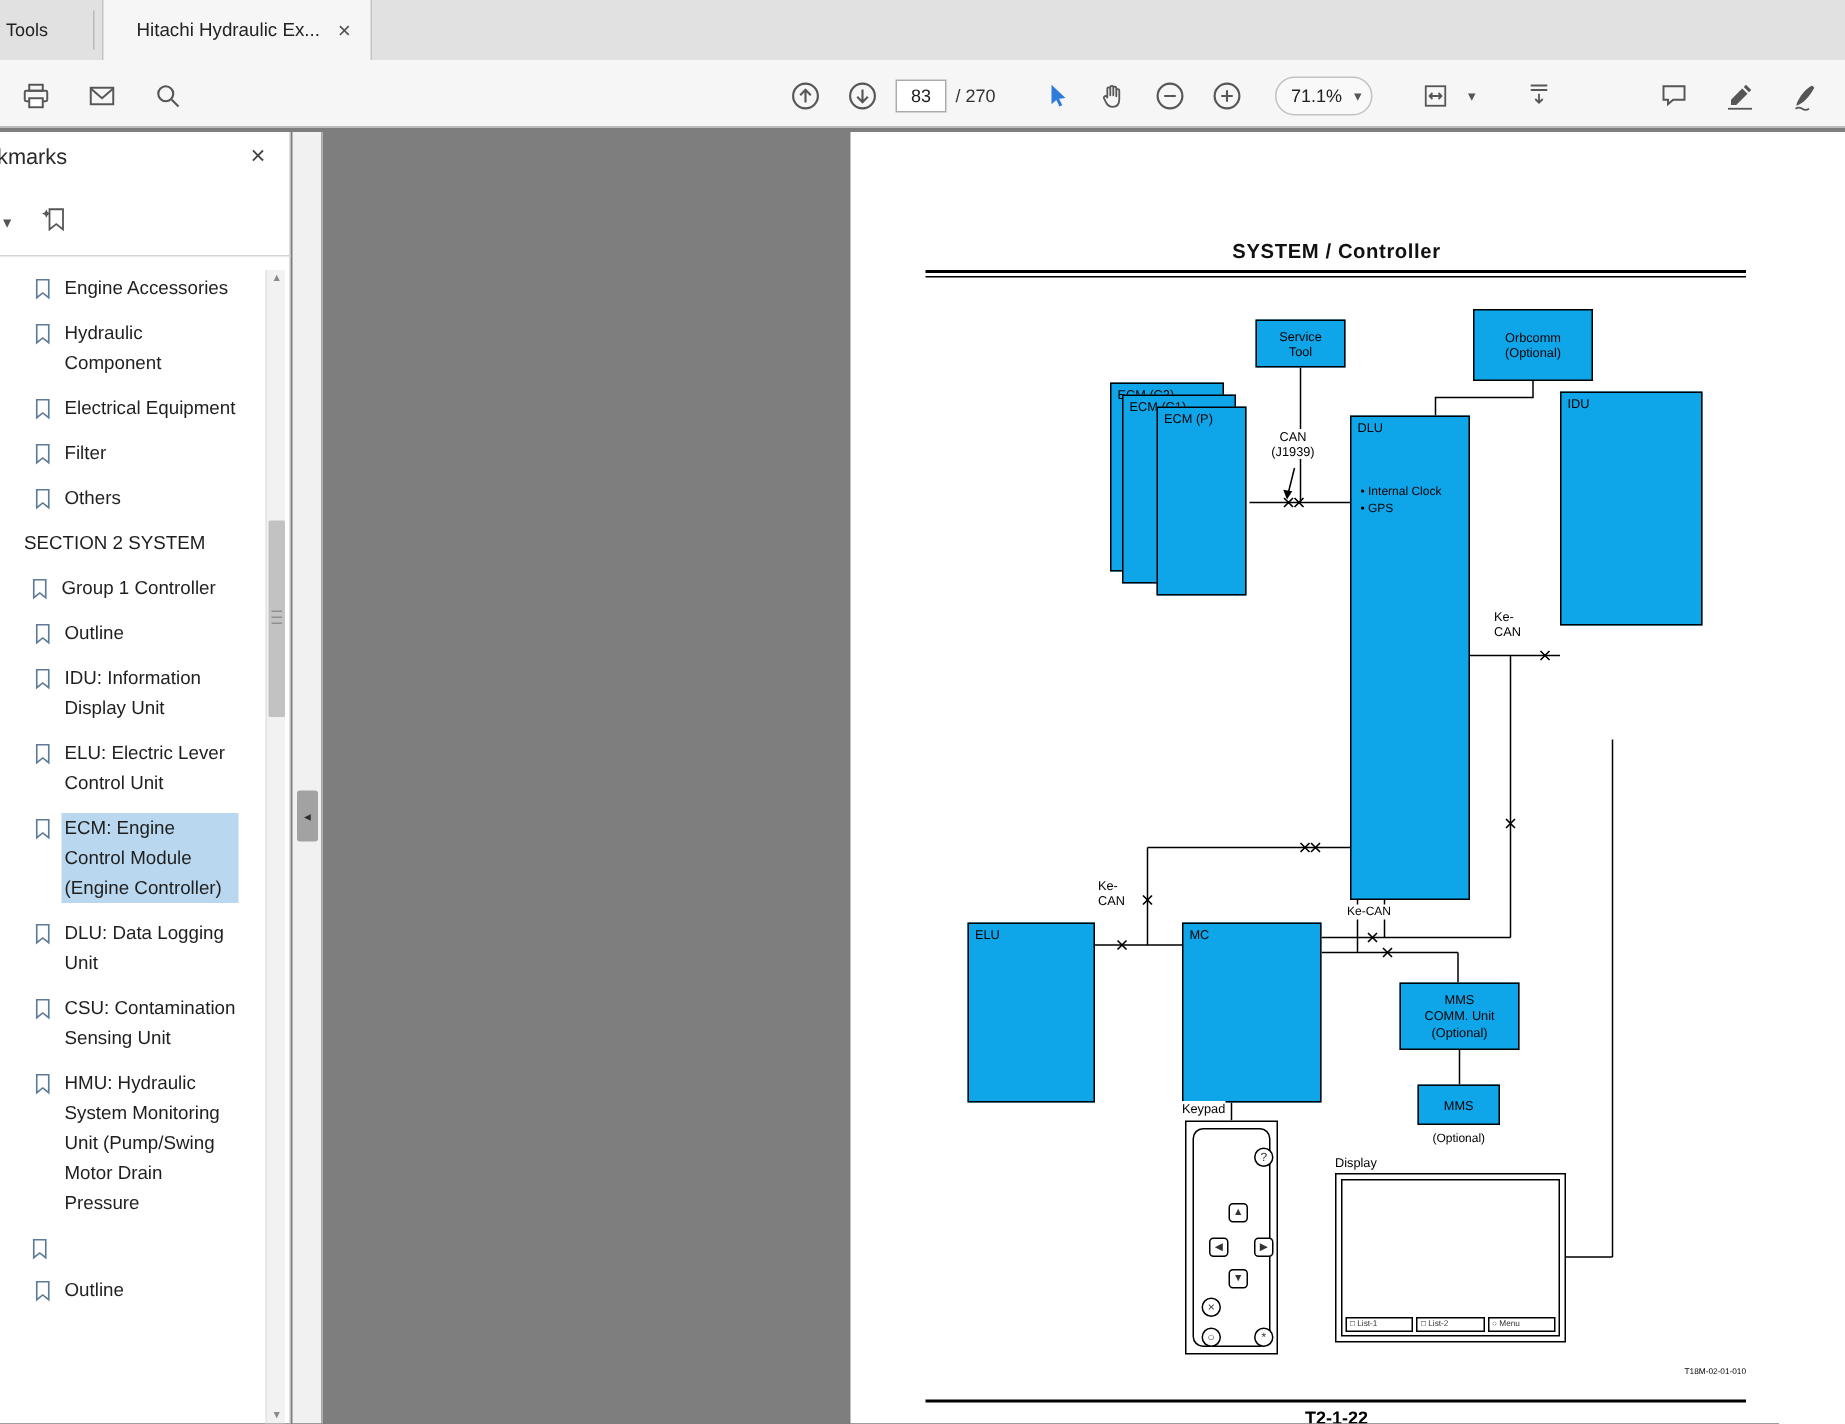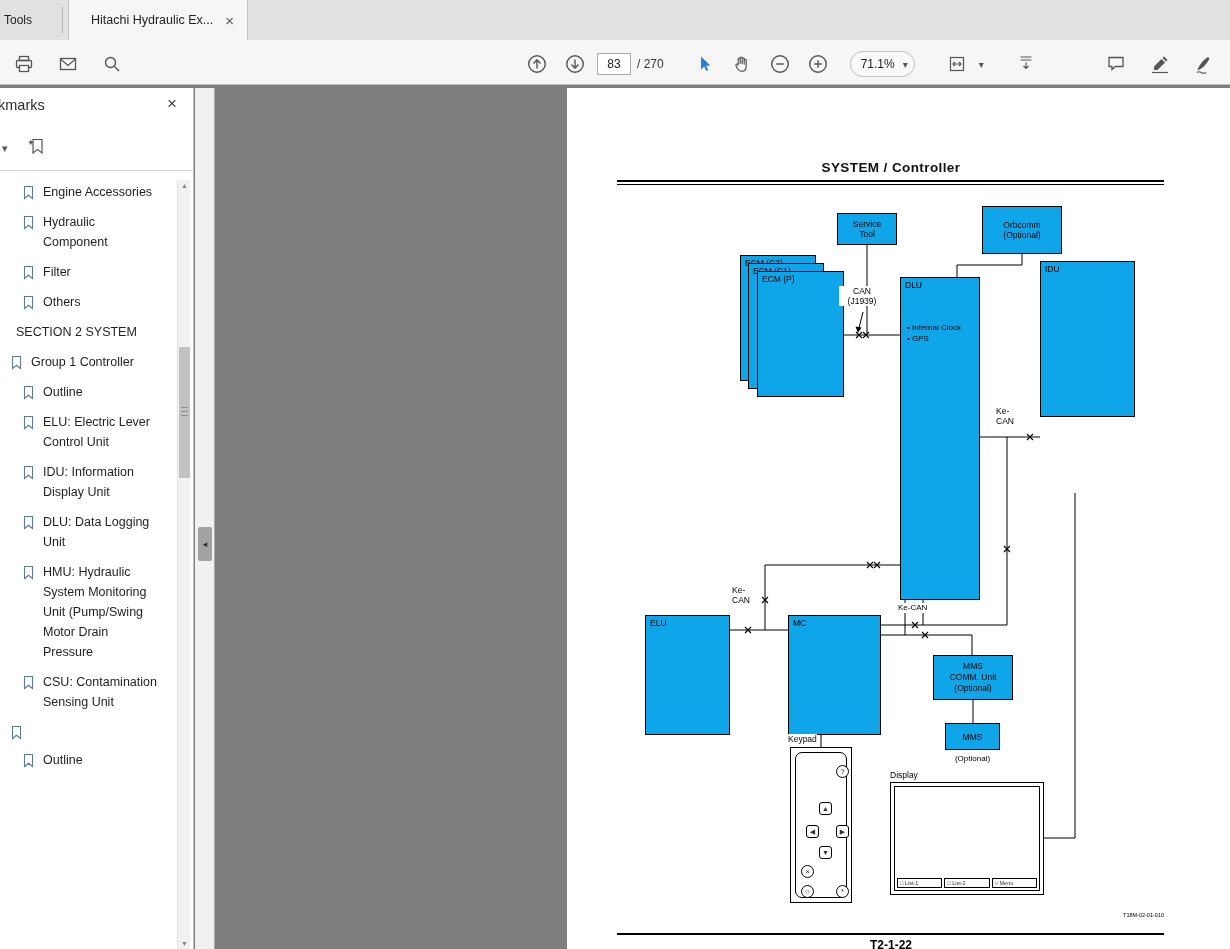--- a/index.html
+++ b/index.html
@@ -31,21 +31,21 @@
   .sidebar{position:absolute;left:0;top:88px;width:194px;height:861px;background:#fff;border-right:1px solid #bdbdbd}
   .sb-head{position:absolute;left:0;top:6px;width:100%;height:26px}
   .sb-title{position:absolute;left:-2px;top:3px;font-size:14.5px;color:#2b2b2b}
   .sb-close{position:absolute;right:16px;top:0;font-size:17px;color:#444;cursor:default}
   .sb-tools{position:absolute;left:0;top:46px;width:100%;height:32px}
   .sb-caret{position:absolute;left:2px;top:8px;font-size:11px;color:#555}
   .sb-newbm{position:absolute;left:27px;top:3px}
   .sb-divider{position:absolute;left:0;top:82px;width:194px;height:1px;background:#d4d4d4}
   .bm-list{position:absolute;left:0;top:83px;width:177px;bottom:0;overflow:hidden;padding-top:6px}
   .bm-item{display:flex;gap:6px;padding:5px 4px 5px 22px;align-items:flex-start}
-  .bm-item.lvl1{padding-left:10px}
+  .bm-item.lvl1{padding-left:20px}
   .bm-item.lvl0{padding-left:14px}
   .bm-icon{flex:0 0 auto;margin-top:3px}
   .bm-label{font-size:12.5px;line-height:20px;color:#1f1f1f;width:118px;padding:0 2px}
   .lvl1 .bm-label{width:130px}
   .lvl0 .bm-label{width:150px}
   .bm-item.selected .bm-label{background:#b9d7ee}
   .sb-scroll{position:absolute;left:177px;top:92px;width:13px;bottom:0;background:#f2f2f2;border-left:1px solid #e3e3e3}
   .sb-scroll .arr{position:absolute;left:0;width:13px;text-align:center;font-size:7px;color:#8a8a8a}
   .sb-thumb{position:absolute;left:1px;top:167px;width:11px;height:131px;background:#c2c2c2;border-radius:1px}
   .sb-thumb .grip{position:absolute;left:2px;width:7px;height:1px;background:#8f8f8f}
@@ -62,21 +62,21 @@
   .rule2{position:absolute;left:50px;top:96px;width:547px;height:1px;background:#000}
   .wires{position:absolute;left:0;top:0}
   .dbox{position:absolute;border:1px solid #000;background:#0ea5e9;font-size:8.5px;color:#000}
   .dbox .corner{position:absolute;left:4px;top:2px}
   .centered{display:flex;align-items:center;justify-content:center;text-align:center}
   .pre{white-space:pre-line}
   .b-service{left:270px;top:125px;width:60px;height:32px}
   .b-orbcomm{left:415px;top:118px;width:80px;height:48px}
   .b-ecm2{left:173px;top:167px;width:76px;height:126px}
   .b-ecm1{left:181px;top:175px;width:76px;height:126px}
-  .b-ecmp{left:190px;top:183px;width:87px;height:126px}
+  .b-ecmp{left:204px;top:183px;width:60px;height:126px}
   .b-dlu{left:333px;top:189px;width:80px;height:323px}
   .dlu-info{position:absolute;left:6px;top:44px;font-size:8px;line-height:11px}
   .b-idu{left:473px;top:173px;width:95px;height:156px}
   .b-elu{left:78px;top:527px;width:85px;height:120px}
   .b-mc{left:221px;top:527px;width:93px;height:120px}
   .b-mmsc{left:366px;top:567px;width:80px;height:45px;line-height:11px}
   .b-mms{left:378px;top:635px;width:55px;height:27px}
   .flabel{position:absolute;font-size:8.5px;color:#000;background:#fff;line-height:10px}
   .l-can{left:272px;top:198px;width:46px;text-align:center}
   .l-kecan-r{left:429px;top:318px}
@@ -247,20 +247,26 @@
       <div class="bm-item lvl2">
         <svg class="bm-icon" width="13" height="15" viewBox="0 0 13 15">
           <path d="M2.5 1.5 h8 v12 l-4-3.2 -4 3.2 z" fill="#fff" stroke="#5d7a99" stroke-width="1.1"></path>
         </svg>
         <span class="bm-label">Hydraulic Component</span>
       </div>
       <div class="bm-item lvl2">
         <svg class="bm-icon" width="13" height="15" viewBox="0 0 13 15">
           <path d="M2.5 1.5 h8 v12 l-4-3.2 -4 3.2 z" fill="#fff" stroke="#5d7a99" stroke-width="1.1"></path>
         </svg>
+        <span class="bm-label">Electrical Equipment</span>
+      </div>
+      <div class="bm-item lvl2">
+        <svg class="bm-icon" width="13" height="15" viewBox="0 0 13 15">
+          <path d="M2.5 1.5 h8 v12 l-4-3.2 -4 3.2 z" fill="#fff" stroke="#5d7a99" stroke-width="1.1"></path>
+        </svg>
         <span class="bm-label">Filter</span>
       </div>
       <div class="bm-item lvl2">
         <svg class="bm-icon" width="13" height="15" viewBox="0 0 13 15">
           <path d="M2.5 1.5 h8 v12 l-4-3.2 -4 3.2 z" fill="#fff" stroke="#5d7a99" stroke-width="1.1"></path>
         </svg>
         <span class="bm-label">Others</span>
       </div>
       <div class="bm-item lvl0">
         <span class="bm-label">SECTION 2 SYSTEM</span>
@@ -274,45 +280,51 @@
       <div class="bm-item lvl2">
         <svg class="bm-icon" width="13" height="15" viewBox="0 0 13 15">
           <path d="M2.5 1.5 h8 v12 l-4-3.2 -4 3.2 z" fill="#fff" stroke="#5d7a99" stroke-width="1.1"></path>
         </svg>
         <span class="bm-label">Outline</span>
       </div>
       <div class="bm-item lvl2">
         <svg class="bm-icon" width="13" height="15" viewBox="0 0 13 15">
           <path d="M2.5 1.5 h8 v12 l-4-3.2 -4 3.2 z" fill="#fff" stroke="#5d7a99" stroke-width="1.1"></path>
         </svg>
+        <span class="bm-label">IDU: Information Display Unit</span>
+      </div>
+      <div class="bm-item lvl2">
+        <svg class="bm-icon" width="13" height="15" viewBox="0 0 13 15">
+          <path d="M2.5 1.5 h8 v12 l-4-3.2 -4 3.2 z" fill="#fff" stroke="#5d7a99" stroke-width="1.1"></path>
+        </svg>
         <span class="bm-label">ELU: Electric Lever Control Unit</span>
       </div>
-      <div class="bm-item lvl2">
-        <svg class="bm-icon" width="13" height="15" viewBox="0 0 13 15">
-          <path d="M2.5 1.5 h8 v12 l-4-3.2 -4 3.2 z" fill="#fff" stroke="#5d7a99" stroke-width="1.1"></path>
-        </svg>
-        <span class="bm-label">IDU: Information Display Unit</span>
+      <div class="bm-item lvl2 selected">
+        <svg class="bm-icon" width="13" height="15" viewBox="0 0 13 15">
+          <path d="M2.5 1.5 h8 v12 l-4-3.2 -4 3.2 z" fill="#fff" stroke="#5d7a99" stroke-width="1.1"></path>
+        </svg>
+        <span class="bm-label">ECM: Engine Control Module (Engine Controller)</span>
       </div>
       <div class="bm-item lvl2">
         <svg class="bm-icon" width="13" height="15" viewBox="0 0 13 15">
           <path d="M2.5 1.5 h8 v12 l-4-3.2 -4 3.2 z" fill="#fff" stroke="#5d7a99" stroke-width="1.1"></path>
         </svg>
         <span class="bm-label">DLU: Data Logging Unit</span>
       </div>
       <div class="bm-item lvl2">
         <svg class="bm-icon" width="13" height="15" viewBox="0 0 13 15">
           <path d="M2.5 1.5 h8 v12 l-4-3.2 -4 3.2 z" fill="#fff" stroke="#5d7a99" stroke-width="1.1"></path>
         </svg>
+        <span class="bm-label">CSU: Contamination Sensing Unit</span>
+      </div>
+      <div class="bm-item lvl2">
+        <svg class="bm-icon" width="13" height="15" viewBox="0 0 13 15">
+          <path d="M2.5 1.5 h8 v12 l-4-3.2 -4 3.2 z" fill="#fff" stroke="#5d7a99" stroke-width="1.1"></path>
+        </svg>
         <span class="bm-label">HMU: Hydraulic System Monitoring Unit (Pump/Swing Motor Drain Pressure</span>
-      </div>
-      <div class="bm-item lvl2">
-        <svg class="bm-icon" width="13" height="15" viewBox="0 0 13 15">
-          <path d="M2.5 1.5 h8 v12 l-4-3.2 -4 3.2 z" fill="#fff" stroke="#5d7a99" stroke-width="1.1"></path>
-        </svg>
-        <span class="bm-label">CSU: Contamination Sensing Unit</span>
       </div>
       <div class="bm-item lvl1">
         <svg class="bm-icon" width="13" height="15" viewBox="0 0 13 15">
           <path d="M2.5 1.5 h8 v12 l-4-3.2 -4 3.2 z" fill="#fff" stroke="#5d7a99" stroke-width="1.1"></path>
         </svg>
       </div>
       <div class="bm-item lvl2">
         <svg class="bm-icon" width="13" height="15" viewBox="0 0 13 15">
           <path d="M2.5 1.5 h8 v12 l-4-3.2 -4 3.2 z" fill="#fff" stroke="#5d7a99" stroke-width="1.1"></path>
         </svg>

